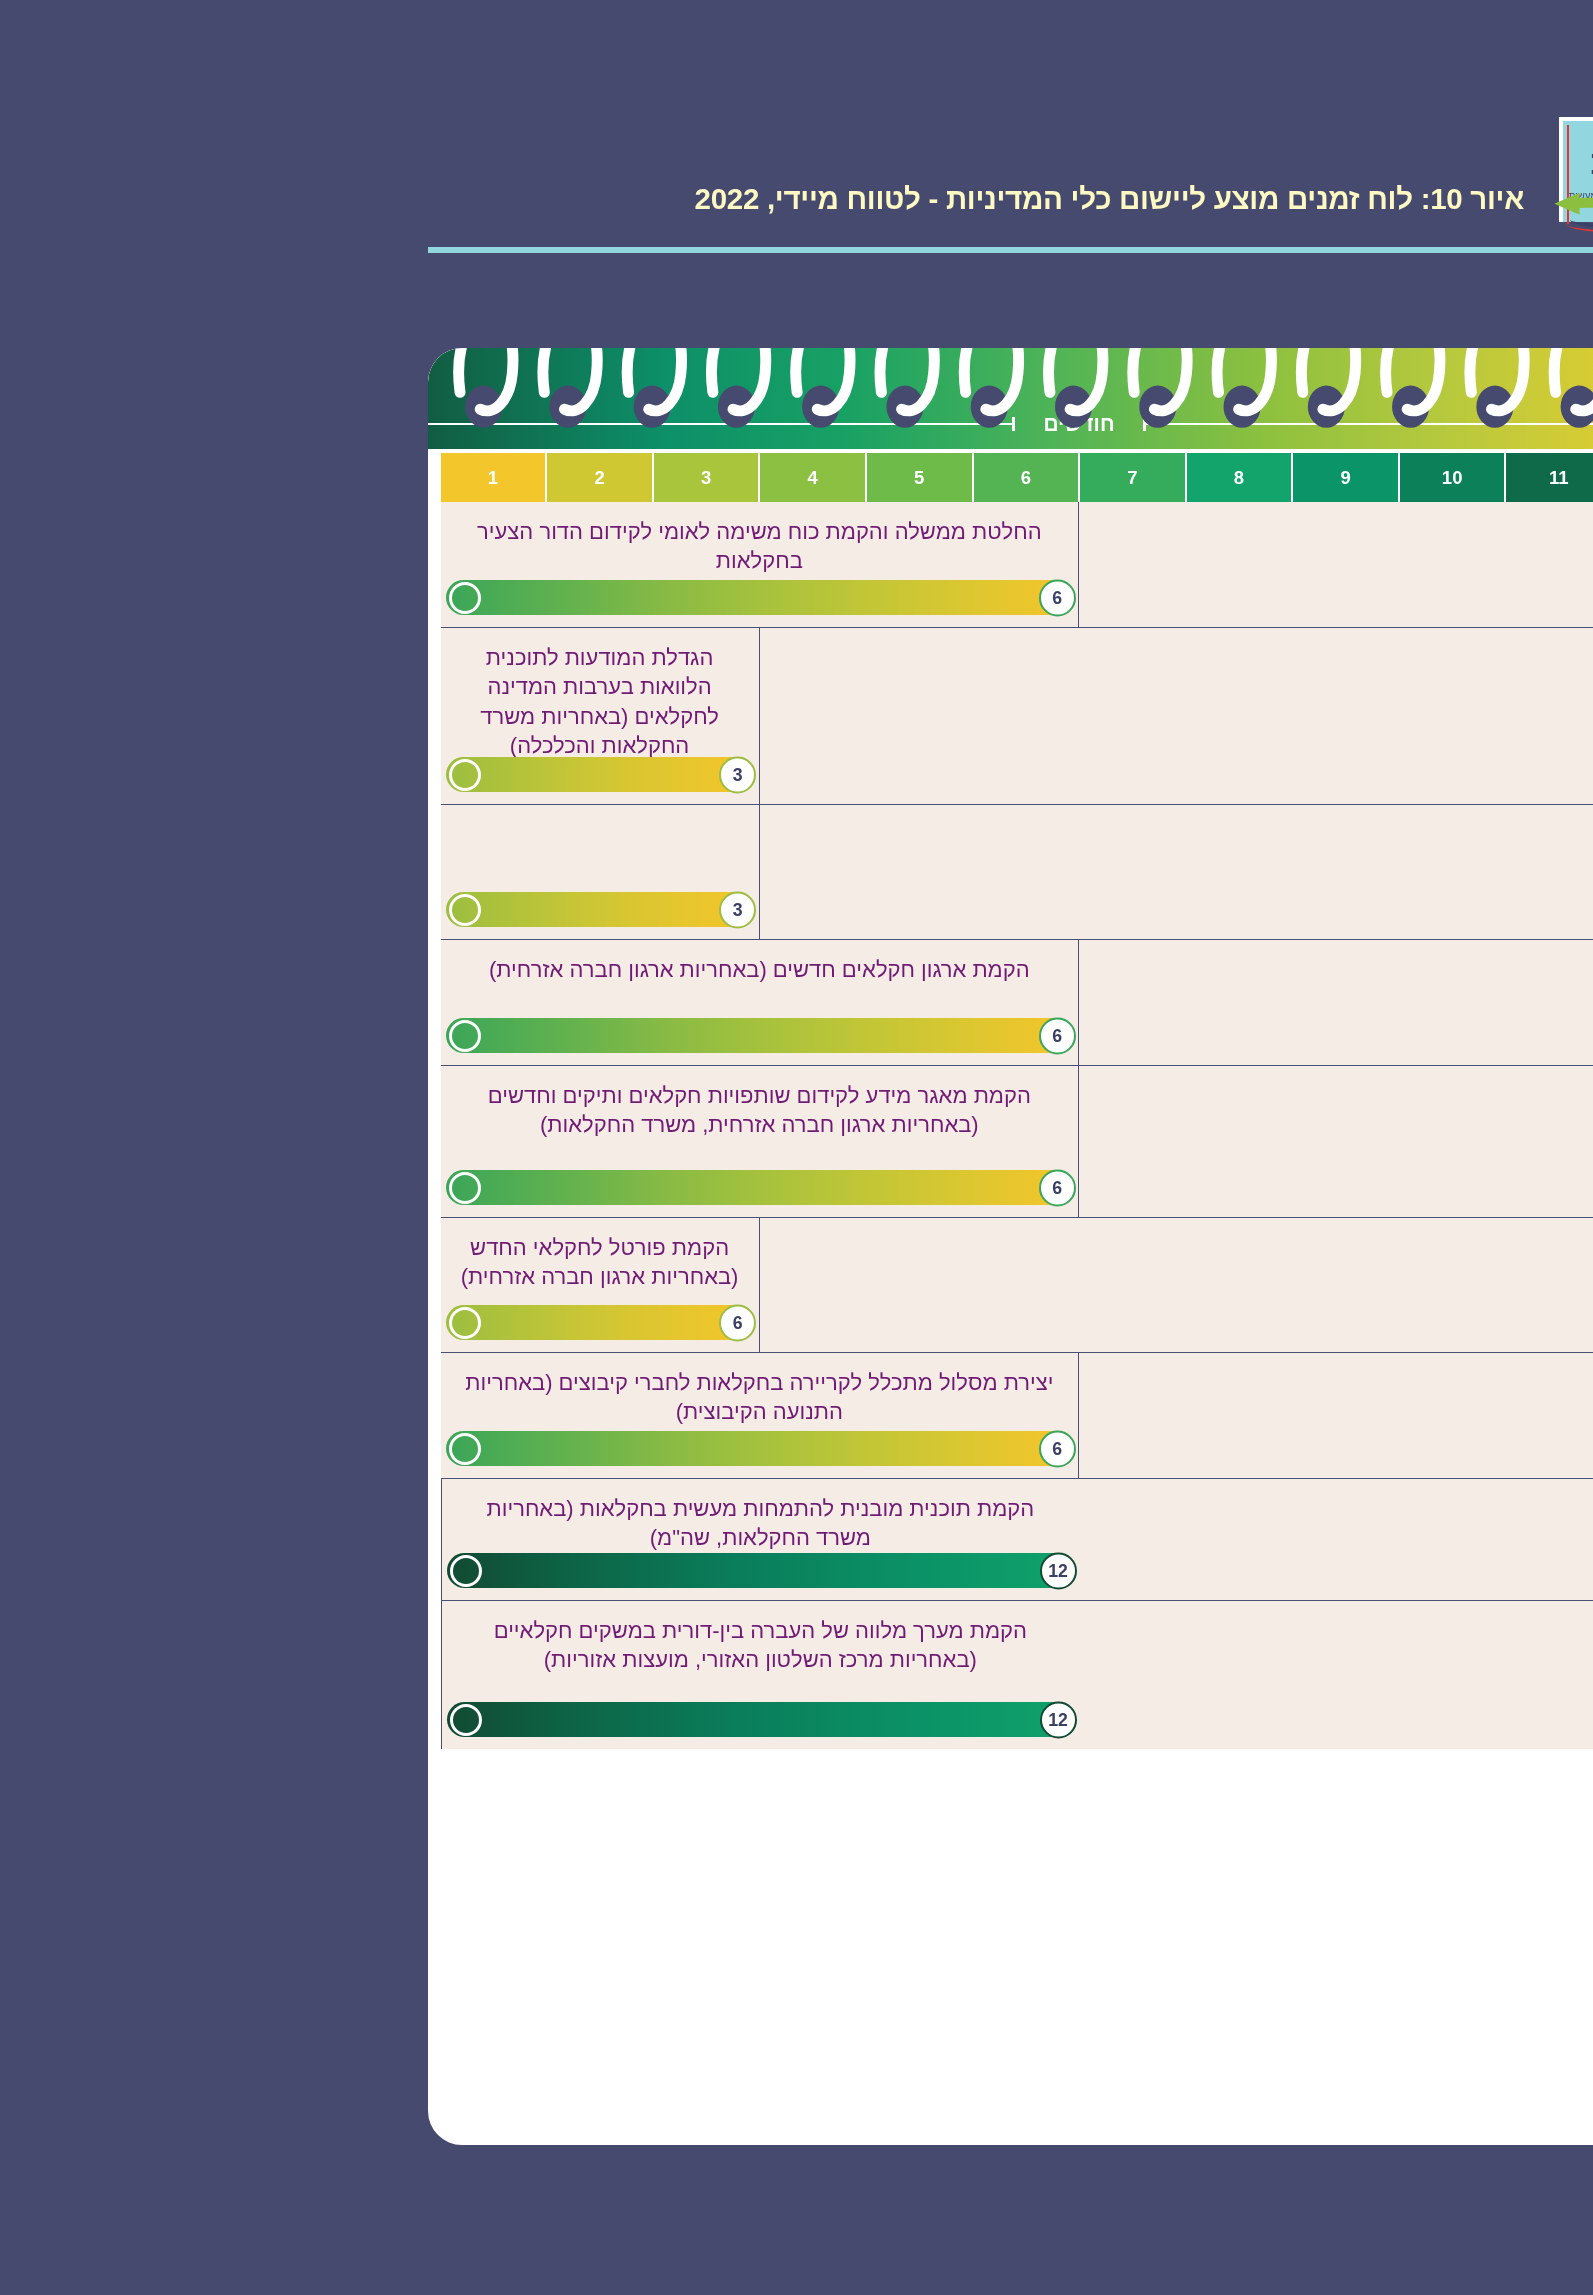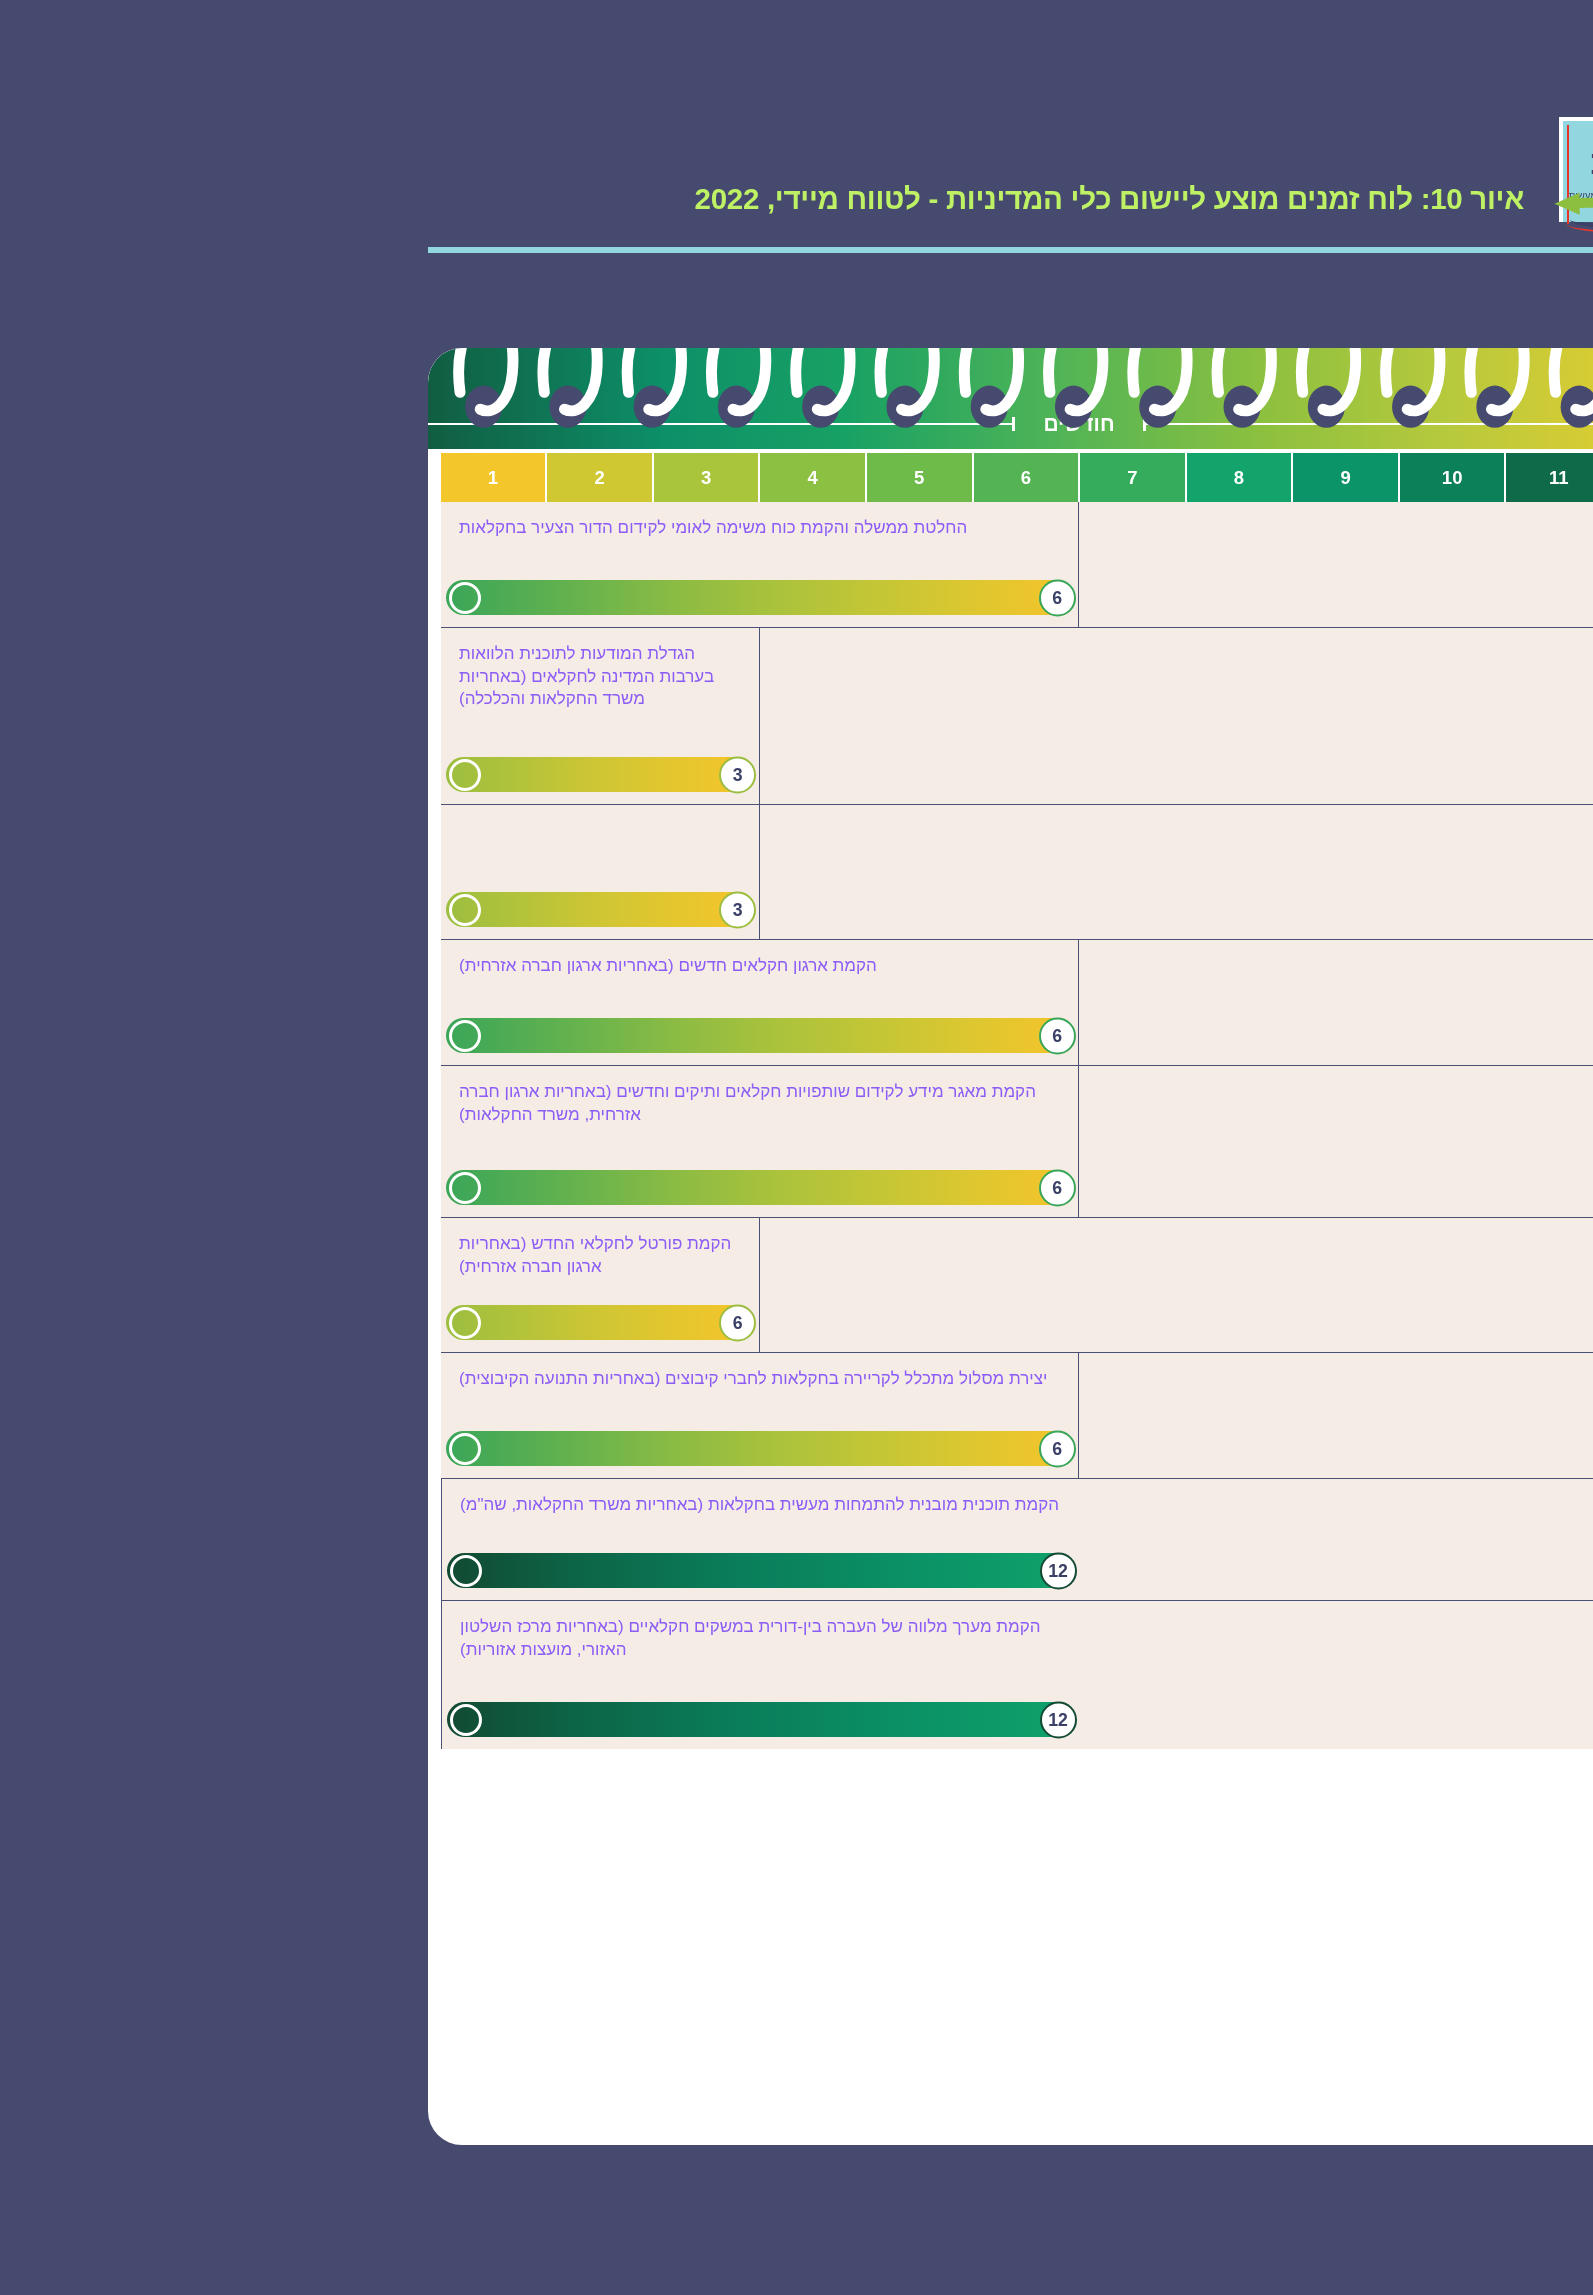--- a/index.html
+++ b/index.html
@@ -103,21 +103,21 @@
   }
 
   #title-text {
     position: absolute;
     right: 202px;
     top: 72px;
     width: 1087px;
     text-align: right;
     font-size: 29.5px;
     font-weight: bold;
-    color: #bef264;
+    color: #fef9c3;
     direction: rtl;
     letter-spacing: -0.3px;
   }
   #title-rule {
     position: absolute;
     right: 0;
     top: 137px;
     width: 1298px;
     height: 5.9px;
     background: #92d6e0;
@@ -248,24 +248,24 @@
   }
   .row-body {
     position: relative;
     background: #f6ece6;
     border-right: 1.7px solid #4a4f74;
     padding: 15px 13.5px 0 13.5px;
   }
 
   .task-label {
     direction: rtl;
-    text-align: left;
-    font-size: 17px;
+    text-align: center;
+    font-size: 22px;
     line-height: 1.33;
-    color: #8b5cf6;
+    color: #701a75;
     padding: 0 5px;
   }
 
   
   .bar-wrap {
     position: absolute;
     left: 5px;
     right: 5px;
     bottom: 11.8px;
     height: 35px;

